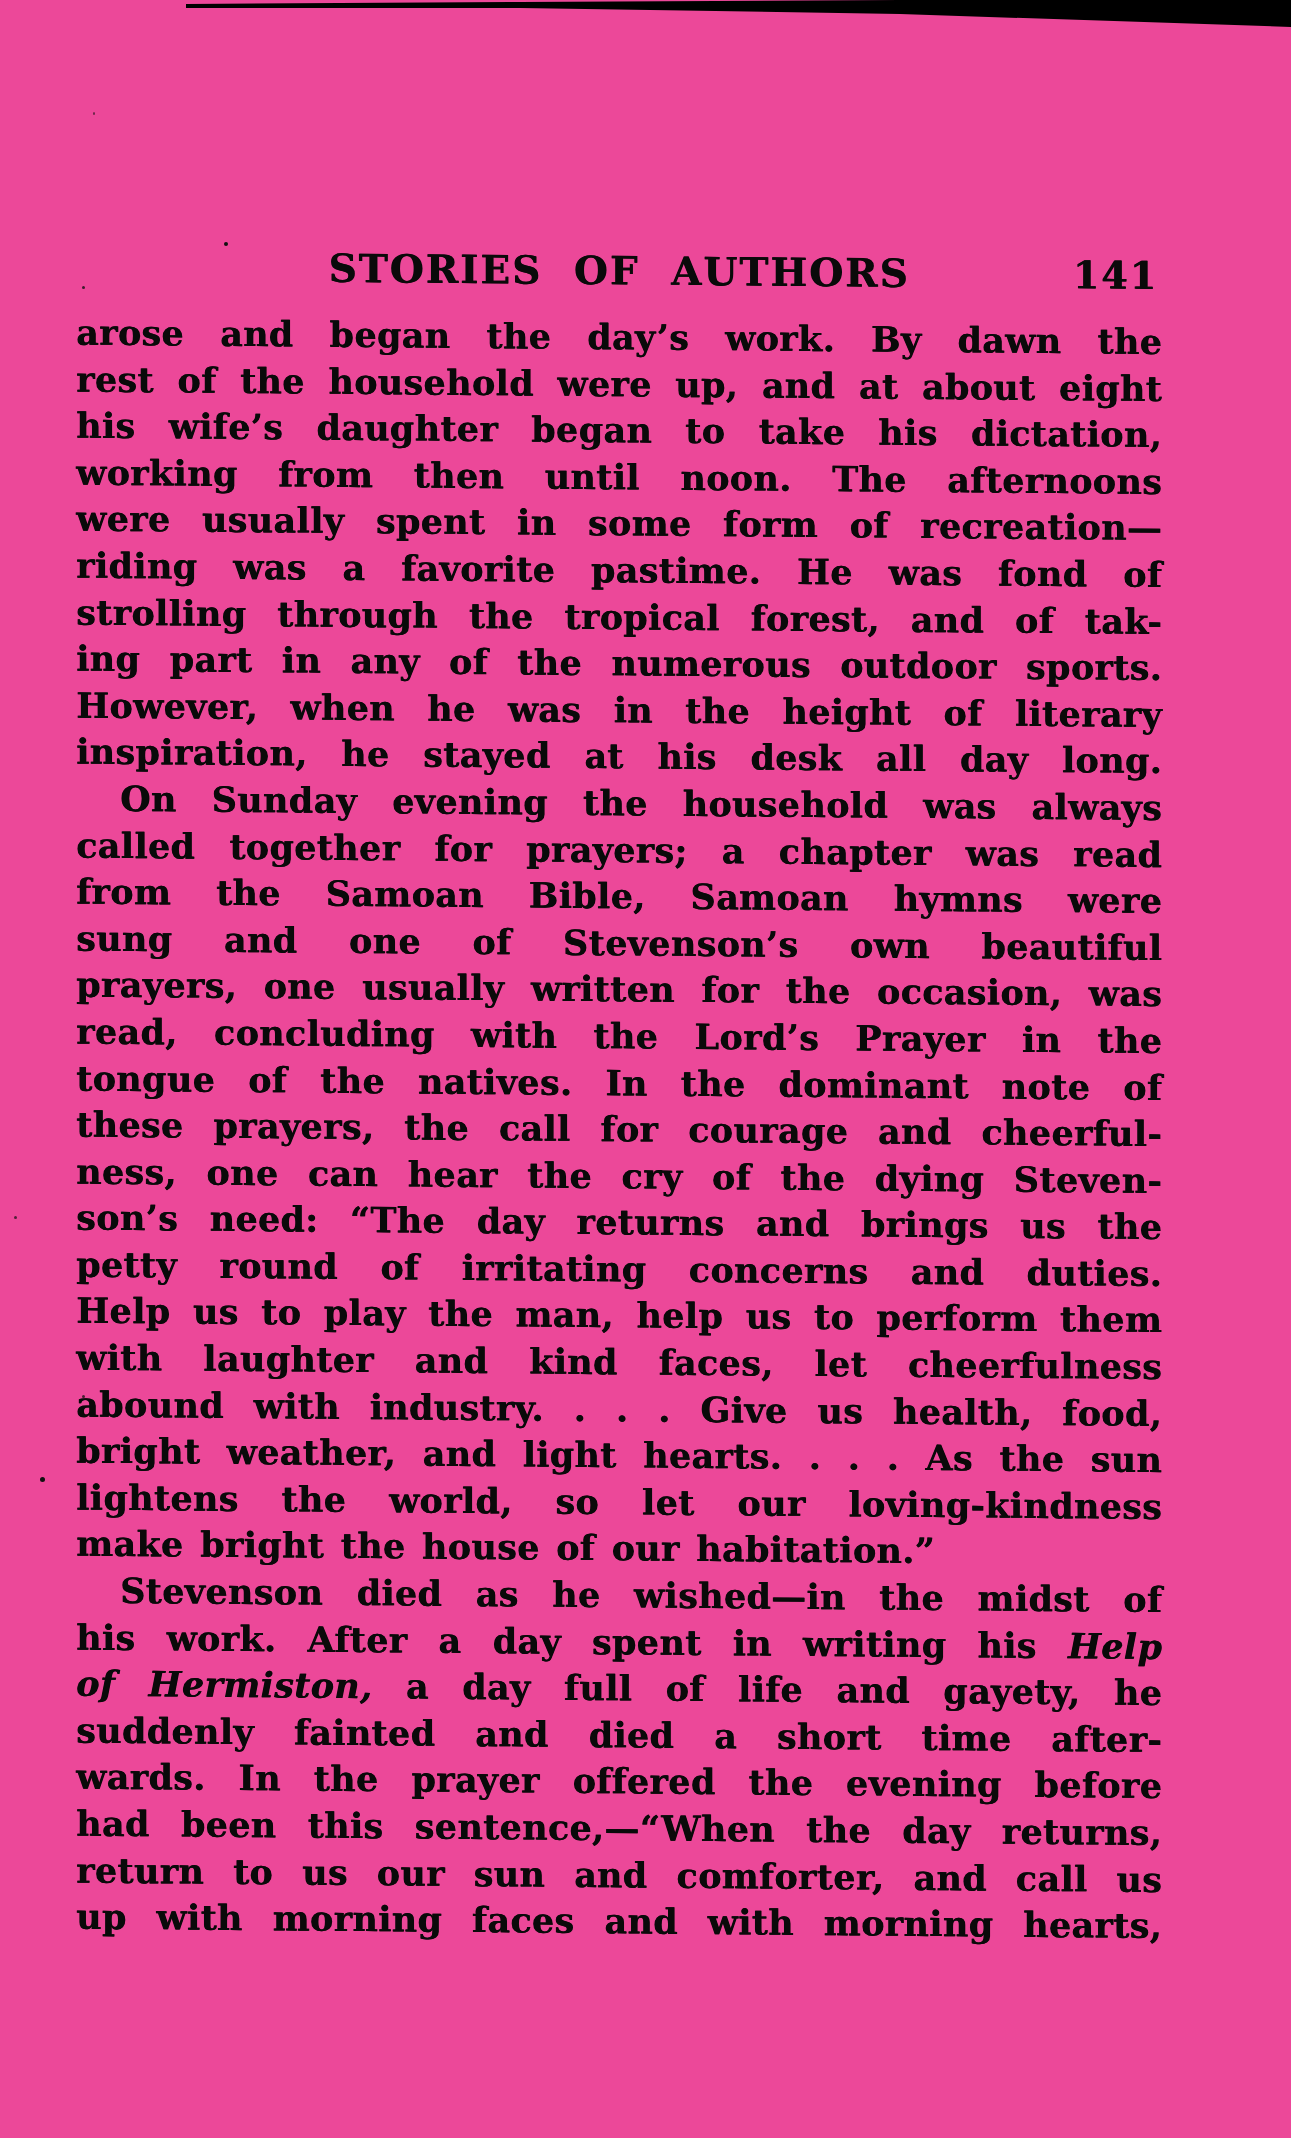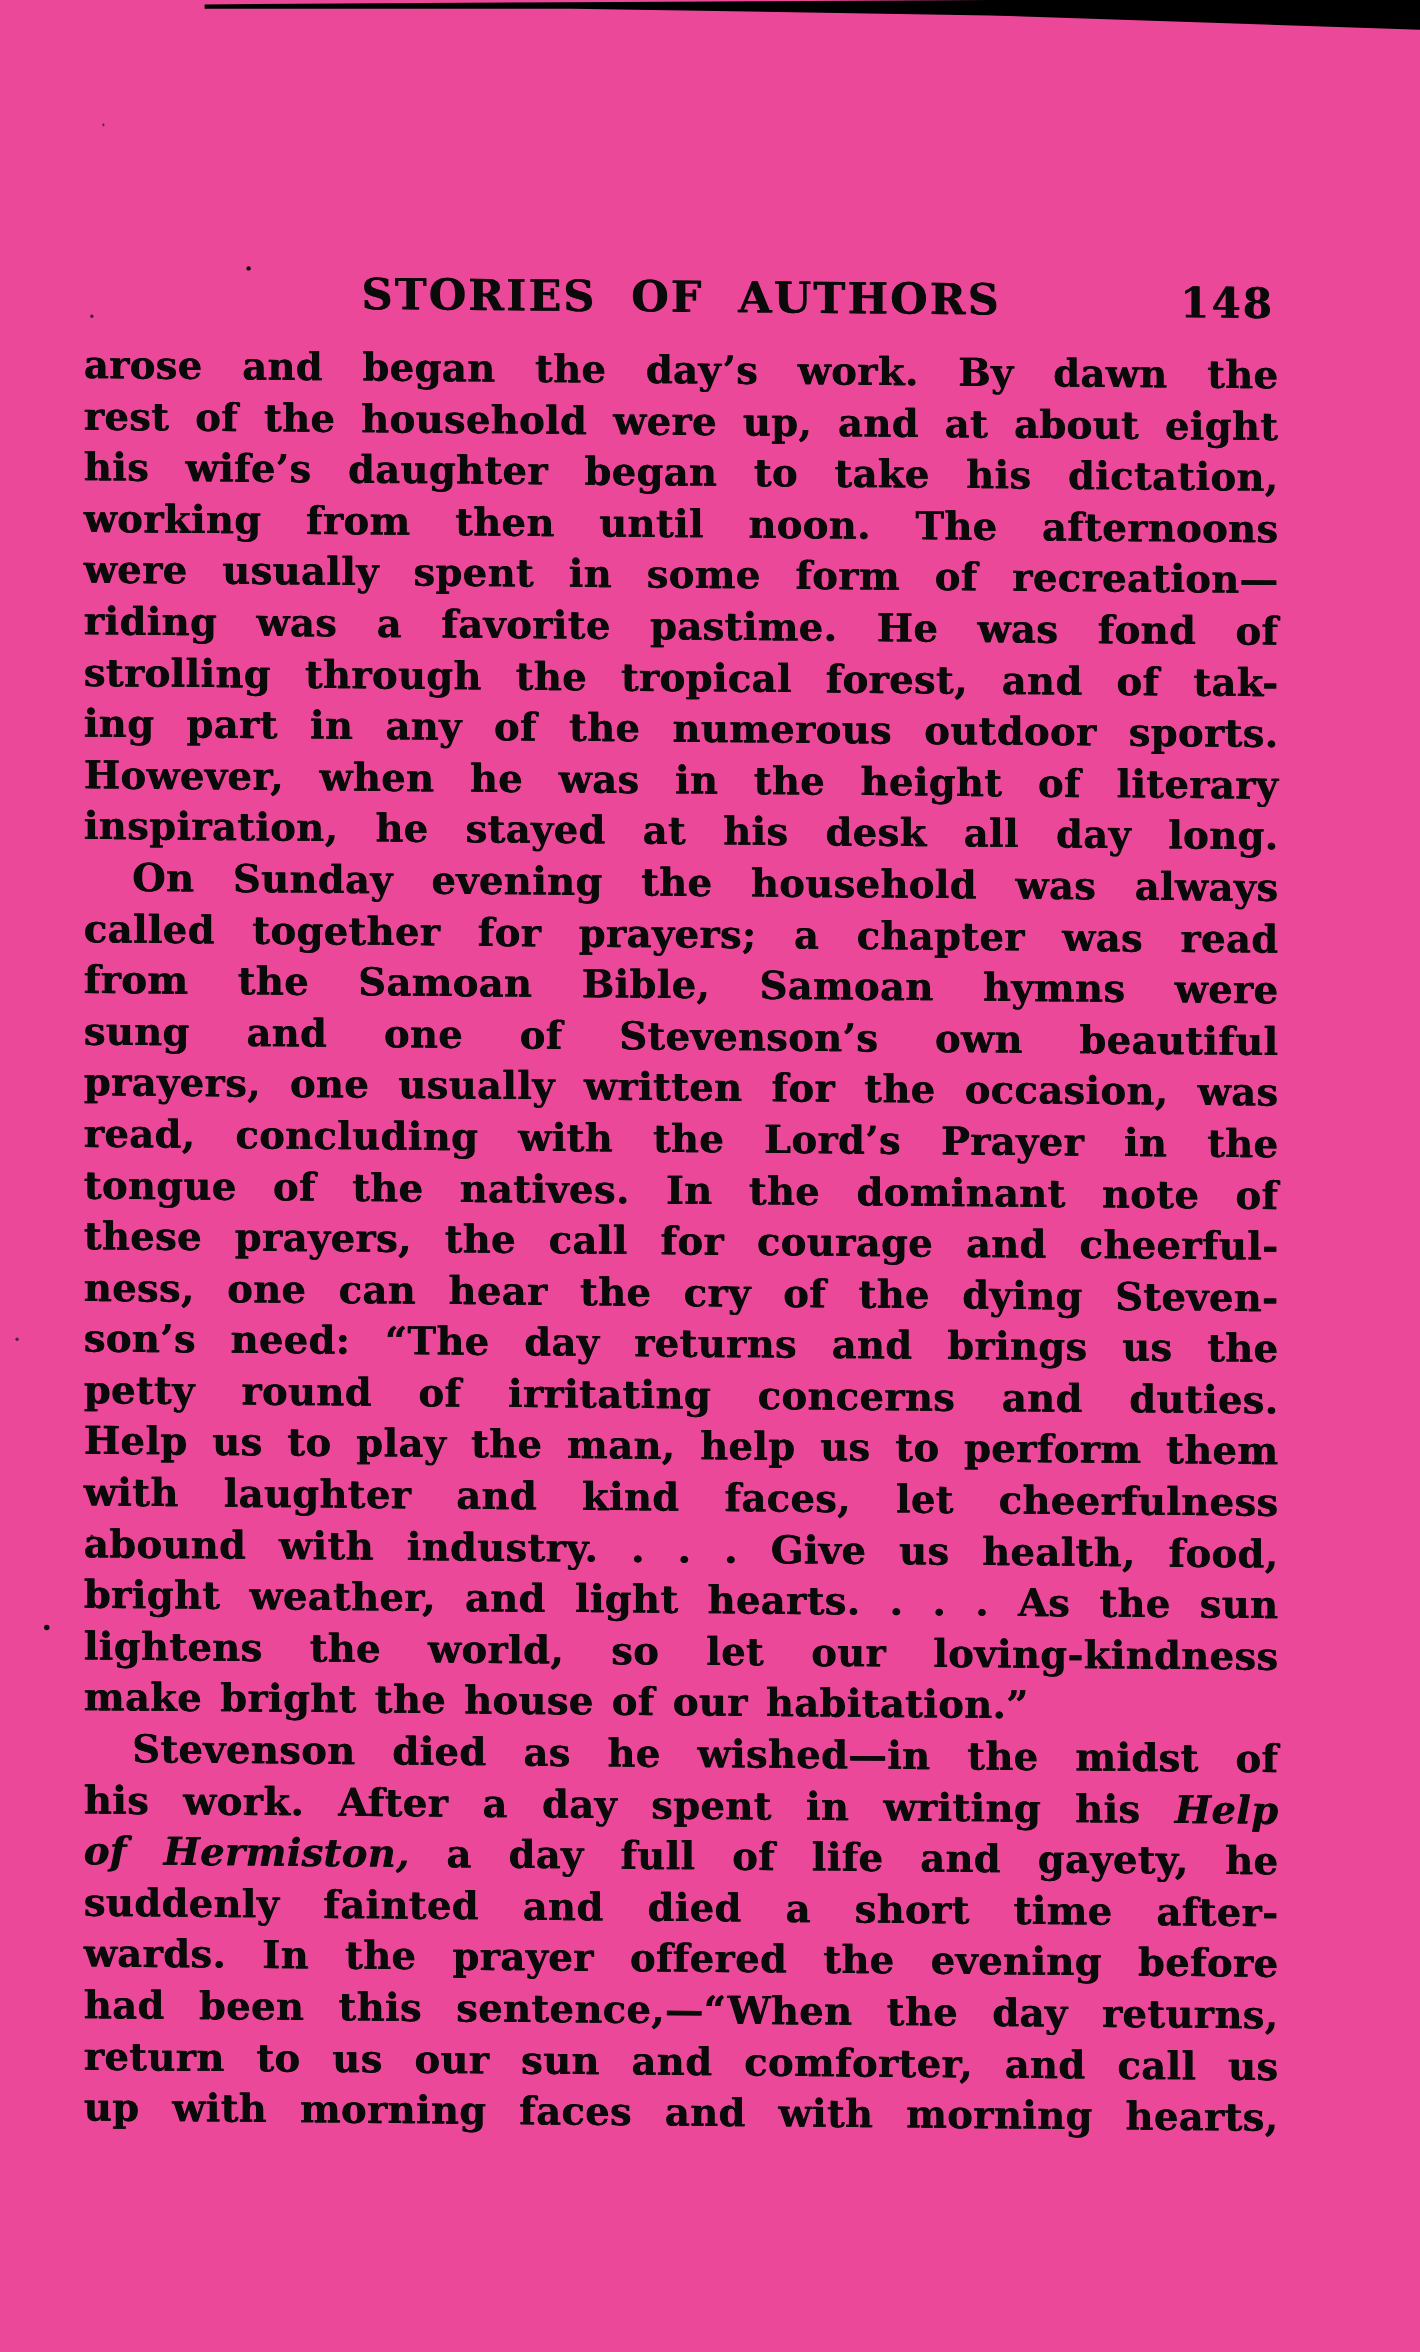--- a/index.html
+++ b/index.html
@@ -90,21 +90,21 @@
   <span class="speck s2"></span>
   <span class="speck s3"></span>
   <span class="speck s4"></span>
   <span class="speck s5"></span>
   <span class="speck s6"></span>
 
   <div class="content">
 
     <div class="running-header">
       <div class="page-title">STORIES OF AUTHORS</div>
-      <div class="page-number">148</div>
+      <div class="page-number">141</div>
     </div>
 
     <div class="body-text">
         <div class="line">arose and began the day’s work. By dawn the</div>
         <div class="line">rest of the household were up, and at about eight</div>
         <div class="line">his wife’s daughter began to take his dictation,</div>
         <div class="line">working from then until noon. The afternoons</div>
         <div class="line">were usually spent in some form of recreation—</div>
         <div class="line">riding was a favorite pastime. He was fond of</div>
         <div class="line">strolling through the tropical forest, and of tak-</div>

